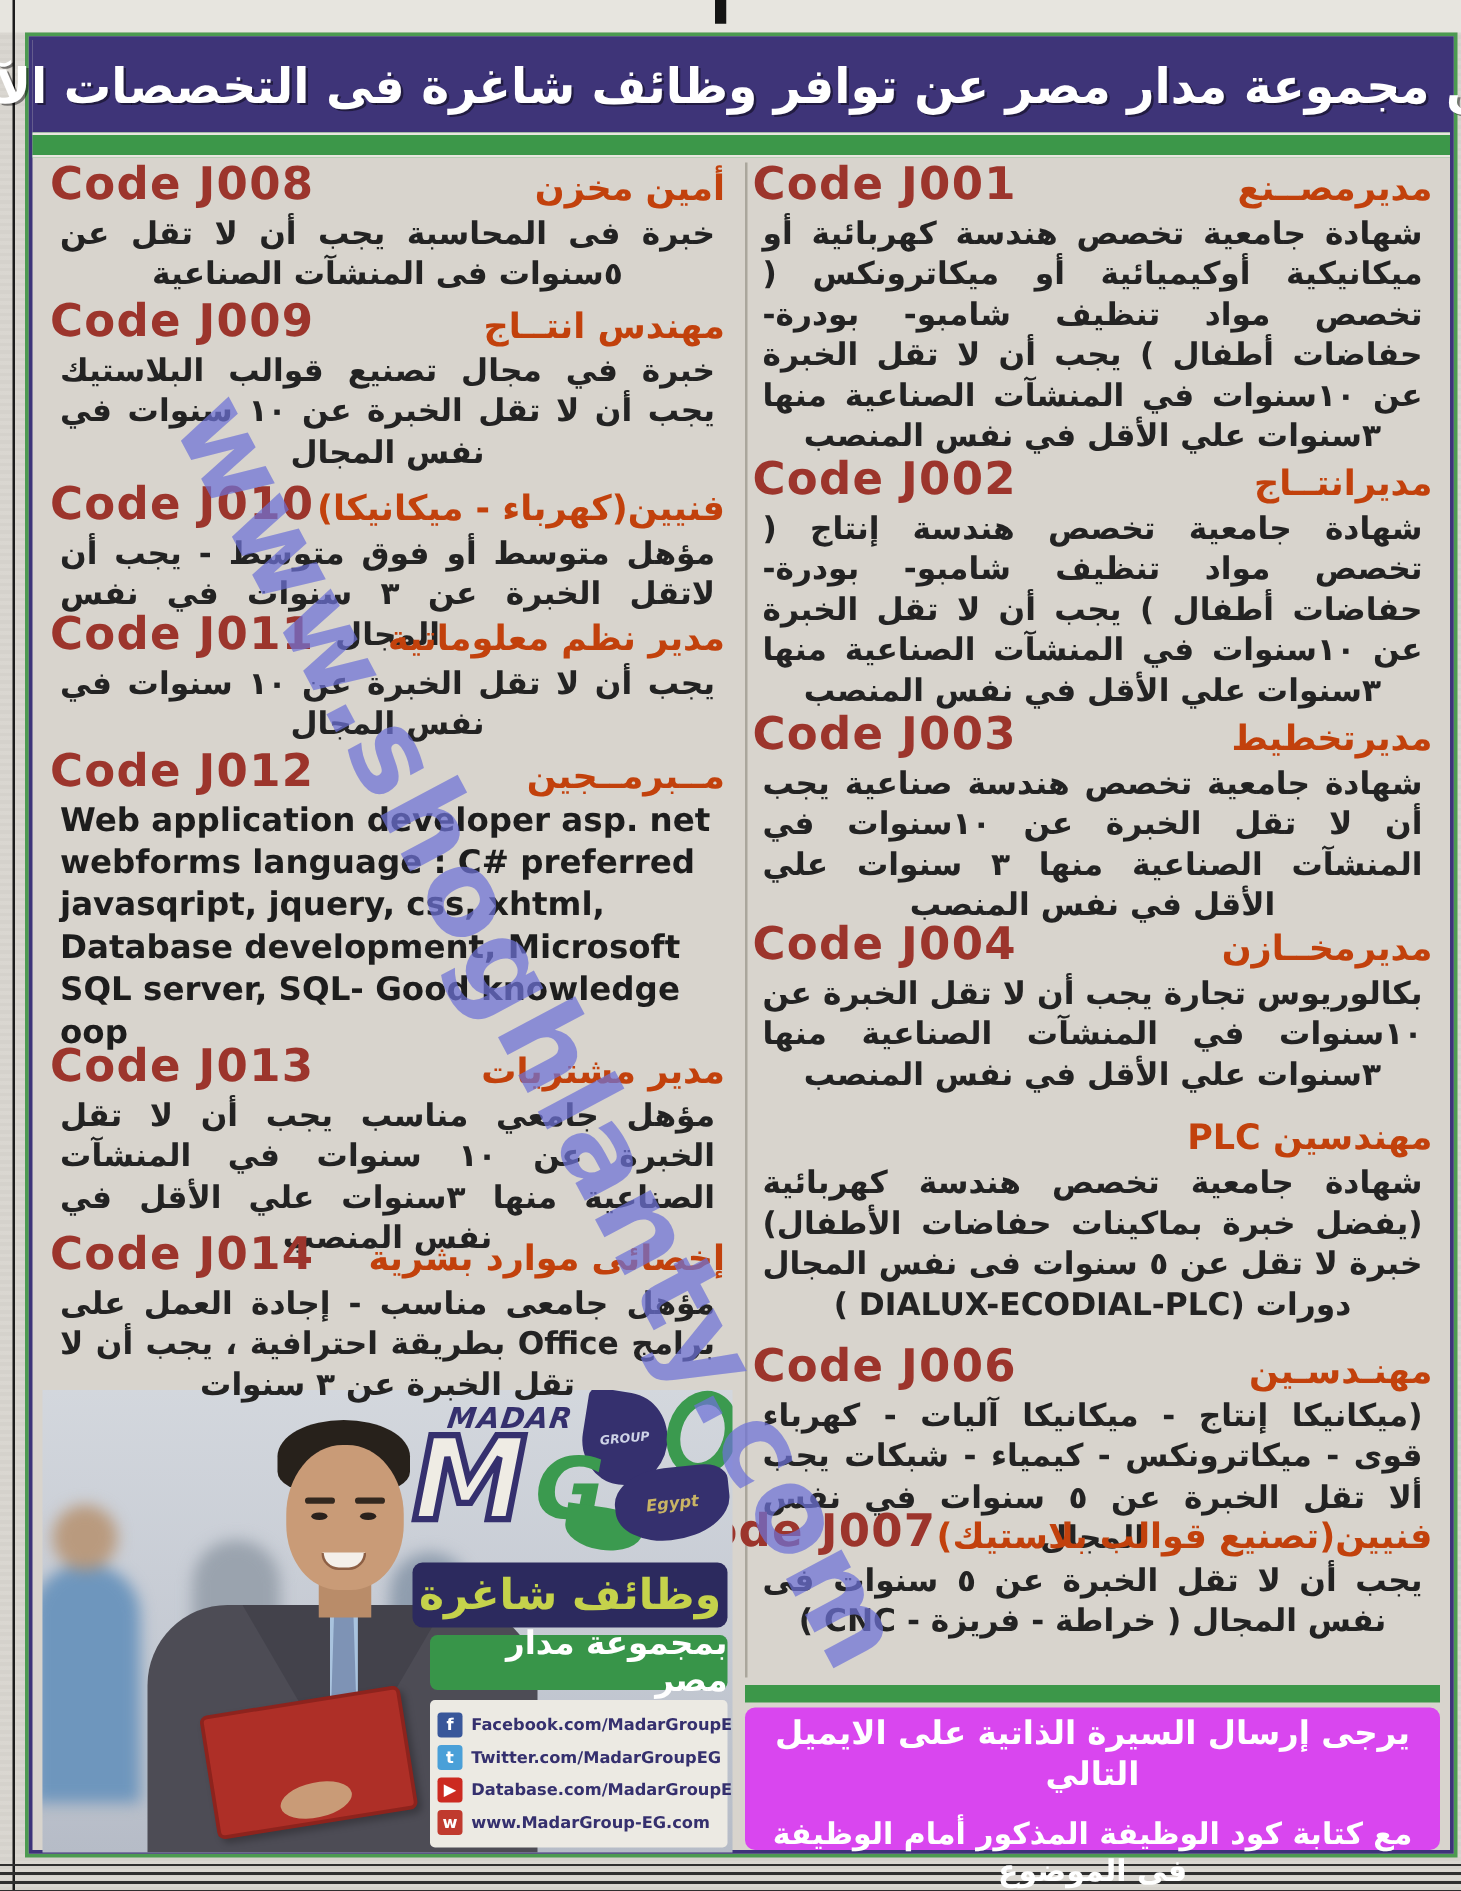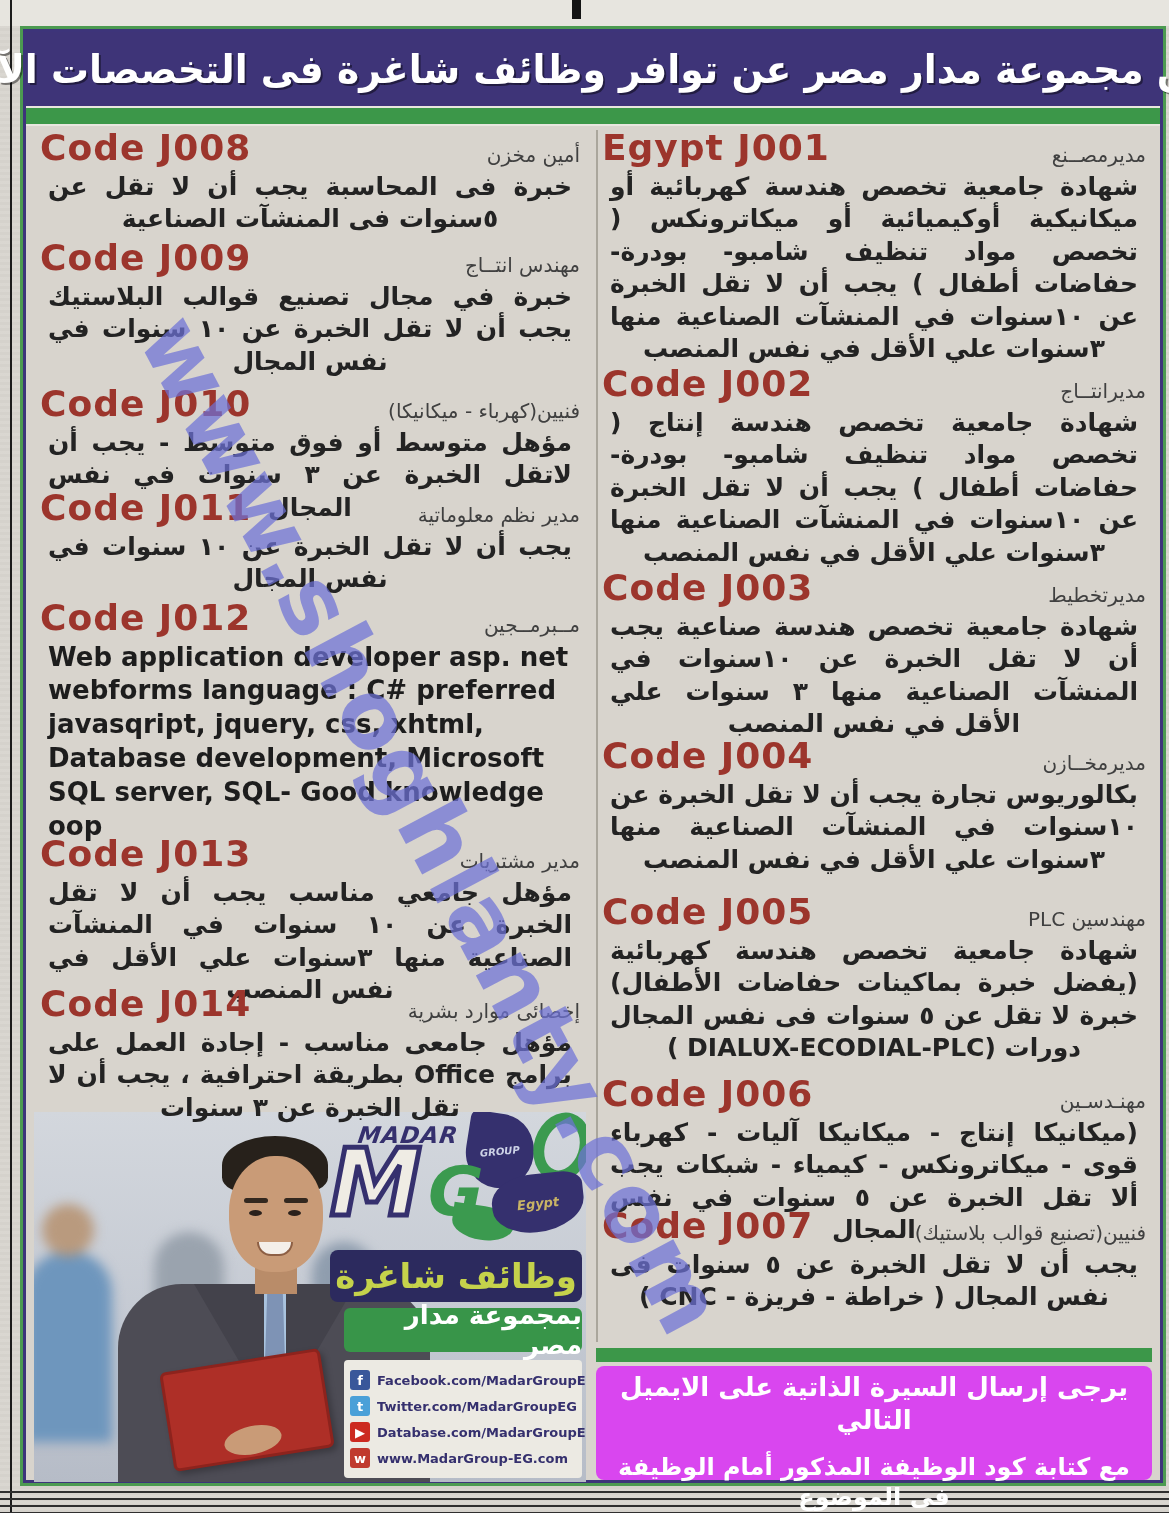--- a/index.html
+++ b/index.html
@@ -29,21 +29,21 @@
 
   .content{position:absolute;left:6px;right:6px;top:94px;height:1356px;}
   .col-divider{position:absolute;left:564px;top:4px;height:1212px;width:2px;background:#aaa69c;}
   .col{position:absolute;top:0;height:100%;}
   .col-primary{right:2px;width:556px;}
   .col-secondary{left:2px;width:552px;}
 
   .job{position:absolute;left:0;right:0;}
   .job-head{display:flex;direction:rtl;justify-content:space-between;align-items:flex-end;
     padding:0 6px;white-space:nowrap;}
-  .job-title{color:#404040;font-weight:400;font-size:20px;line-height:1.25;}
+  .job-title{color:#c2410c;font-weight:700;font-size:28px;line-height:1.25;}
   .job-code{color:#9c352c;font-weight:800;font-size:36px;line-height:1.1;direction:ltr;letter-spacing:1px;}
   .job-body{direction:rtl;margin-top:3px;padding:0 14px;color:#232323;font-weight:700;
     font-size:25px;line-height:1.3;text-align:justify;text-align-last:center;}
   .job-body.en{direction:ltr;text-align:left;text-align-last:left;font-size:26px;line-height:1.3;color:#1d1d1d;}
 
   
   .footer-green{position:absolute;left:0;right:0;top:1222px;height:14px;background:#3c9749;}
   .apply-box{position:absolute;left:0;right:0;top:1240px;height:114px;background:#d946ef;
     border-radius:8px;color:#fff;text-align:center;padding:5px 8px;box-sizing:border-box;}
   .apply-line1{direction:rtl;font-weight:800;font-size:26px;line-height:1.25;}
@@ -138,21 +138,21 @@
       <div class="col col-primary" id="col-right">
         <div class="footer-green"></div>
         <div class="apply-box">
           <div class="apply-line1">يرجى إرسال السيرة الذاتية على الايميل التالي</div>
           <div class="apply-line2">مع كتابة كود الوظيفة المذكور أمام الوظيفة فى الموضوع</div>
           <div class="apply-email">Jobs@madargroup-eg.com</div>
         </div>
       <div class="job" style="top: 2px;">
             <div class="job-head">
               <span class="job-title">مديرمصــنع</span>
-              <span class="job-code">Egypt J001</span>
+              <span class="job-code">Code J001</span>
             </div>
             <div class="job-body">شهادة جامعية تخصص هندسة كهربائية أو ميكانيكية أوكيميائية أو ميكاترونكس ( تخصص مواد تنظيف شامبو- بودرة- حفاضات أطفال ) يجب أن لا تقل الخبرة عن ١٠سنوات في المنشآت الصناعية منها ٣سنوات علي الأقل في نفس المنصب</div>
           </div>
           <div class="job" style="top: 238px;">
             <div class="job-head">
               <span class="job-title">مديرانتــاج</span>
               <span class="job-code">Code J002</span>
             </div>
             <div class="job-body">شهادة جامعية تخصص هندسة إنتاج ( تخصص مواد تنظيف شامبو- بودرة- حفاضات أطفال ) يجب أن لا تقل الخبرة عن ١٠سنوات في المنشآت الصناعية منها ٣سنوات علي الأقل في نفس المنصب</div>
           </div>
@@ -166,21 +166,20 @@
           <div class="job" style="top: 610px;">
             <div class="job-head">
               <span class="job-title">مديرمخــازن</span>
               <span class="job-code">Code J004</span>
             </div>
             <div class="job-body">بكالوريوس تجارة  يجب أن لا تقل الخبرة عن ١٠سنوات في المنشآت الصناعية منها ٣سنوات علي الأقل في نفس المنصب</div>
           </div>
           <div class="job" style="top: 766px;">
             <div class="job-head">
               <span class="job-title">مهندسين PLC</span>
-              <span class="job-code">Code J005</span>
             </div>
             <div class="job-body">شهادة جامعية تخصص هندسة كهربائية (يفضل خبرة بماكينات حفاضات الأطفال) خبرة لا تقل عن ٥ سنوات فى نفس المجال دورات (DIALUX-ECODIAL-PLC )</div>
           </div>
           <div class="job" style="top: 948px;">
             <div class="job-head">
               <span class="job-title">مهنـدسـين</span>
               <span class="job-code">Code J006</span>
             </div>
             <div class="job-body">(ميكانيكا إنتاج - ميكانيكا آليات - كهرباء قوى - ميكاترونكس - كيمياء - شبكات يجب ألا تقل الخبرة عن ٥ سنوات في نفس المجال</div>
           </div>

